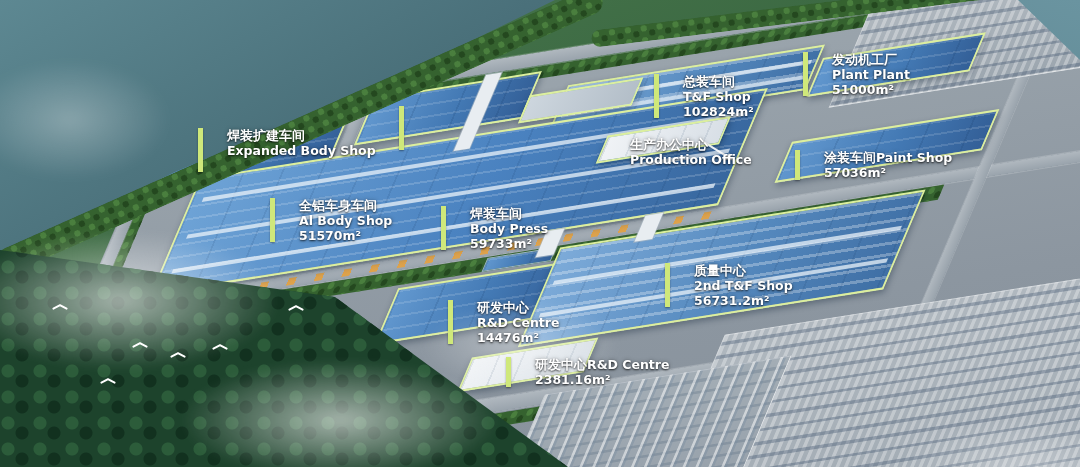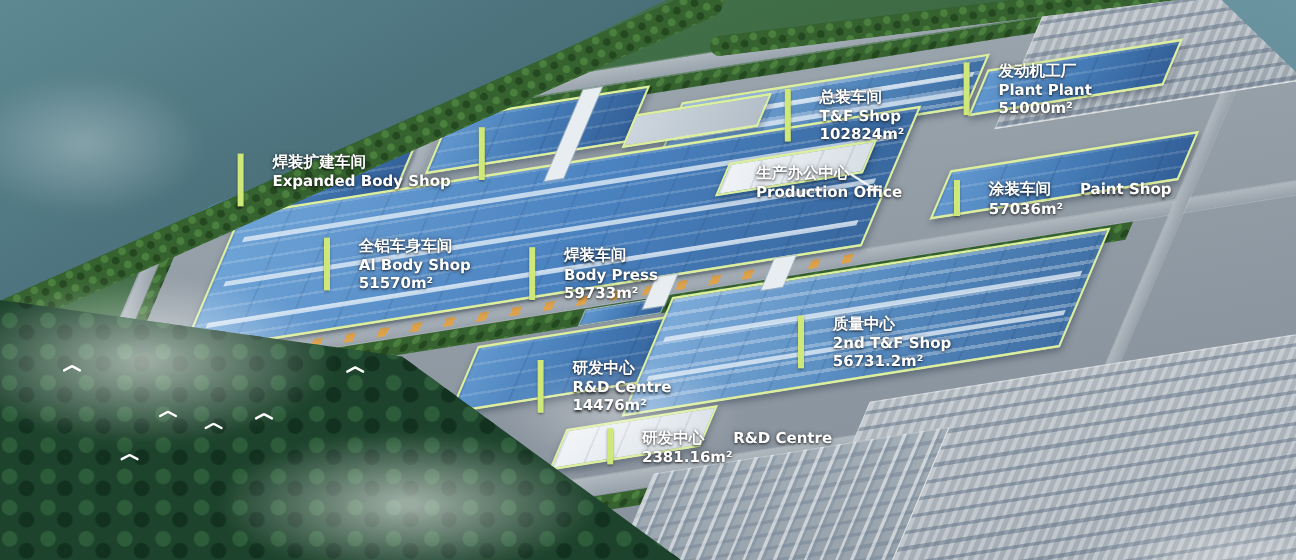--- a/index.html
+++ b/index.html
@@ -75,21 +75,21 @@
     background:#fff; border-radius:2px; }
   .bird::before { left:0; transform:rotate(-28deg); }
   .bird::after  { right:0; transform:rotate(28deg); }
   
   .label { position:absolute; display:flex; gap:24px; z-index:10; color:#fff; font-weight:bold;
     font-size:12.5px; line-height:15px; white-space:nowrap;
     text-shadow:0 1px 2px rgba(0,0,0,.7),0 0 4px rgba(0,0,0,.35); }
   .label .bar { width:5px; height:44px; background:#cfe87a; box-shadow:0 1px 2px rgba(0,0,0,.4); flex:none; }
   .label.two .bar { height:30px; }
   .label .zh { font-size:13px; }
-  .inline span + span { margin-left:24px; }
+  .inline span + span { margin-left:0; }
   .pointer { position:absolute; z-index:9; width:30px; height:2px;
     background:rgba(255,255,255,.9); transform:rotate(32deg); }
   .pointer::after { content:""; position:absolute; right:-6px; top:-3px;
     border-left:7px solid rgba(255,255,255,.9);
     border-top:4px solid transparent; border-bottom:4px solid transparent; }
 </style>
 </head>
 <body>
 
 <div class="stage">

